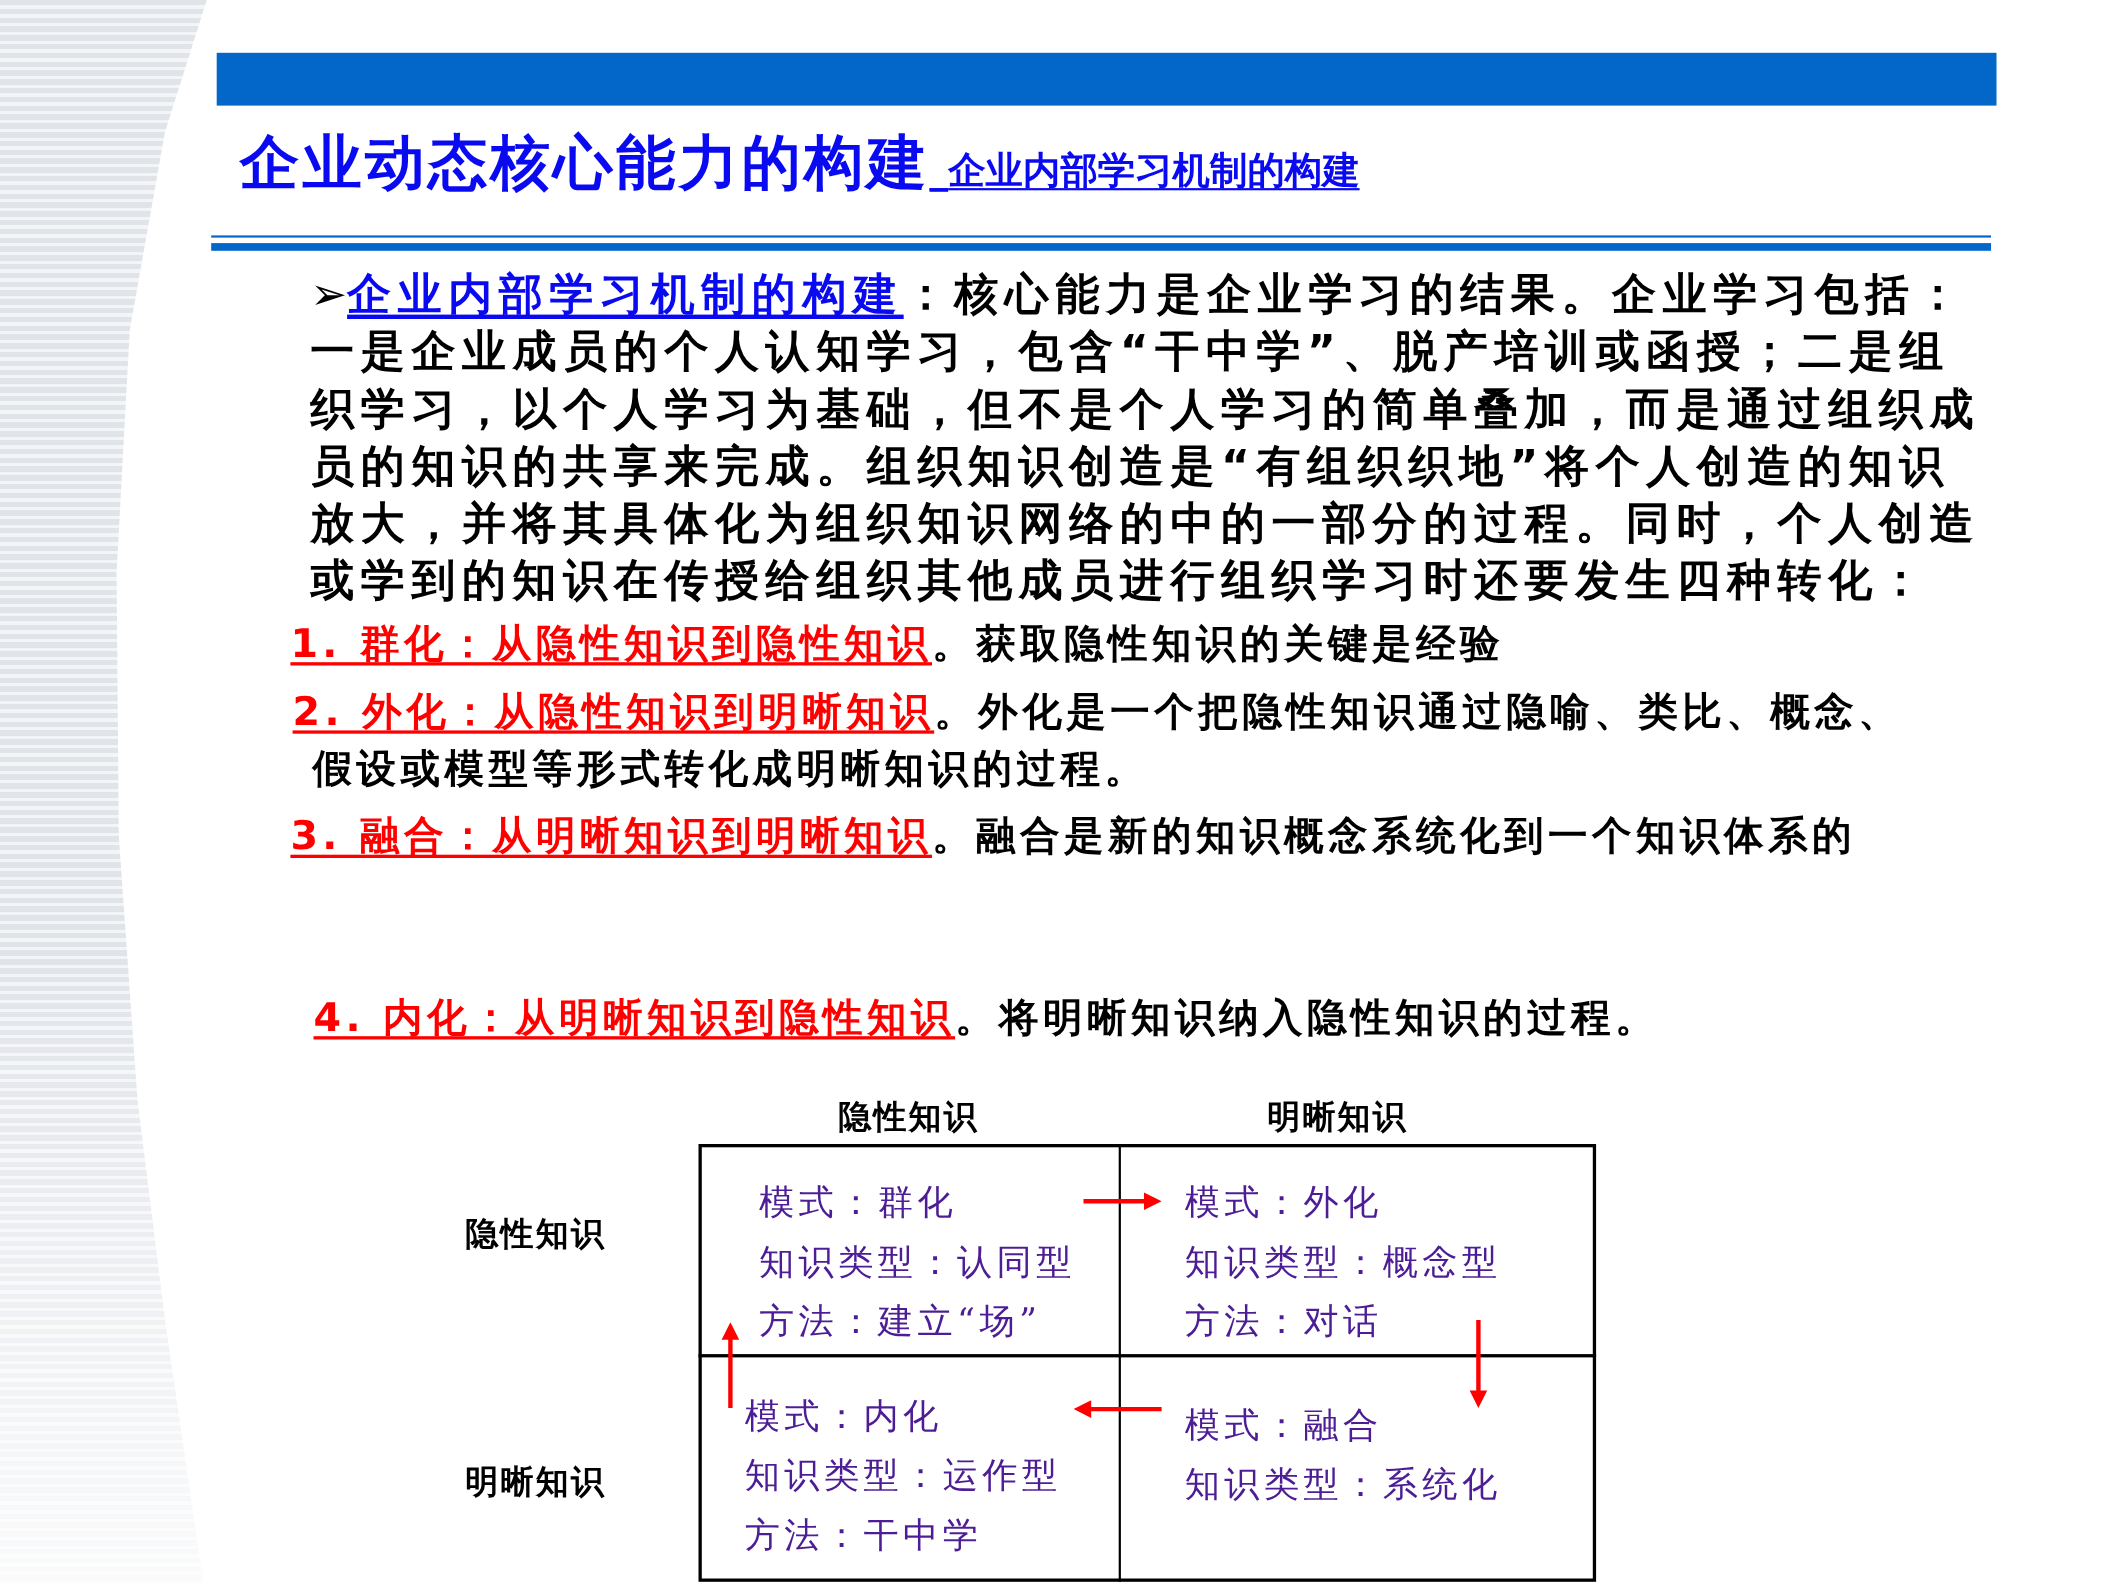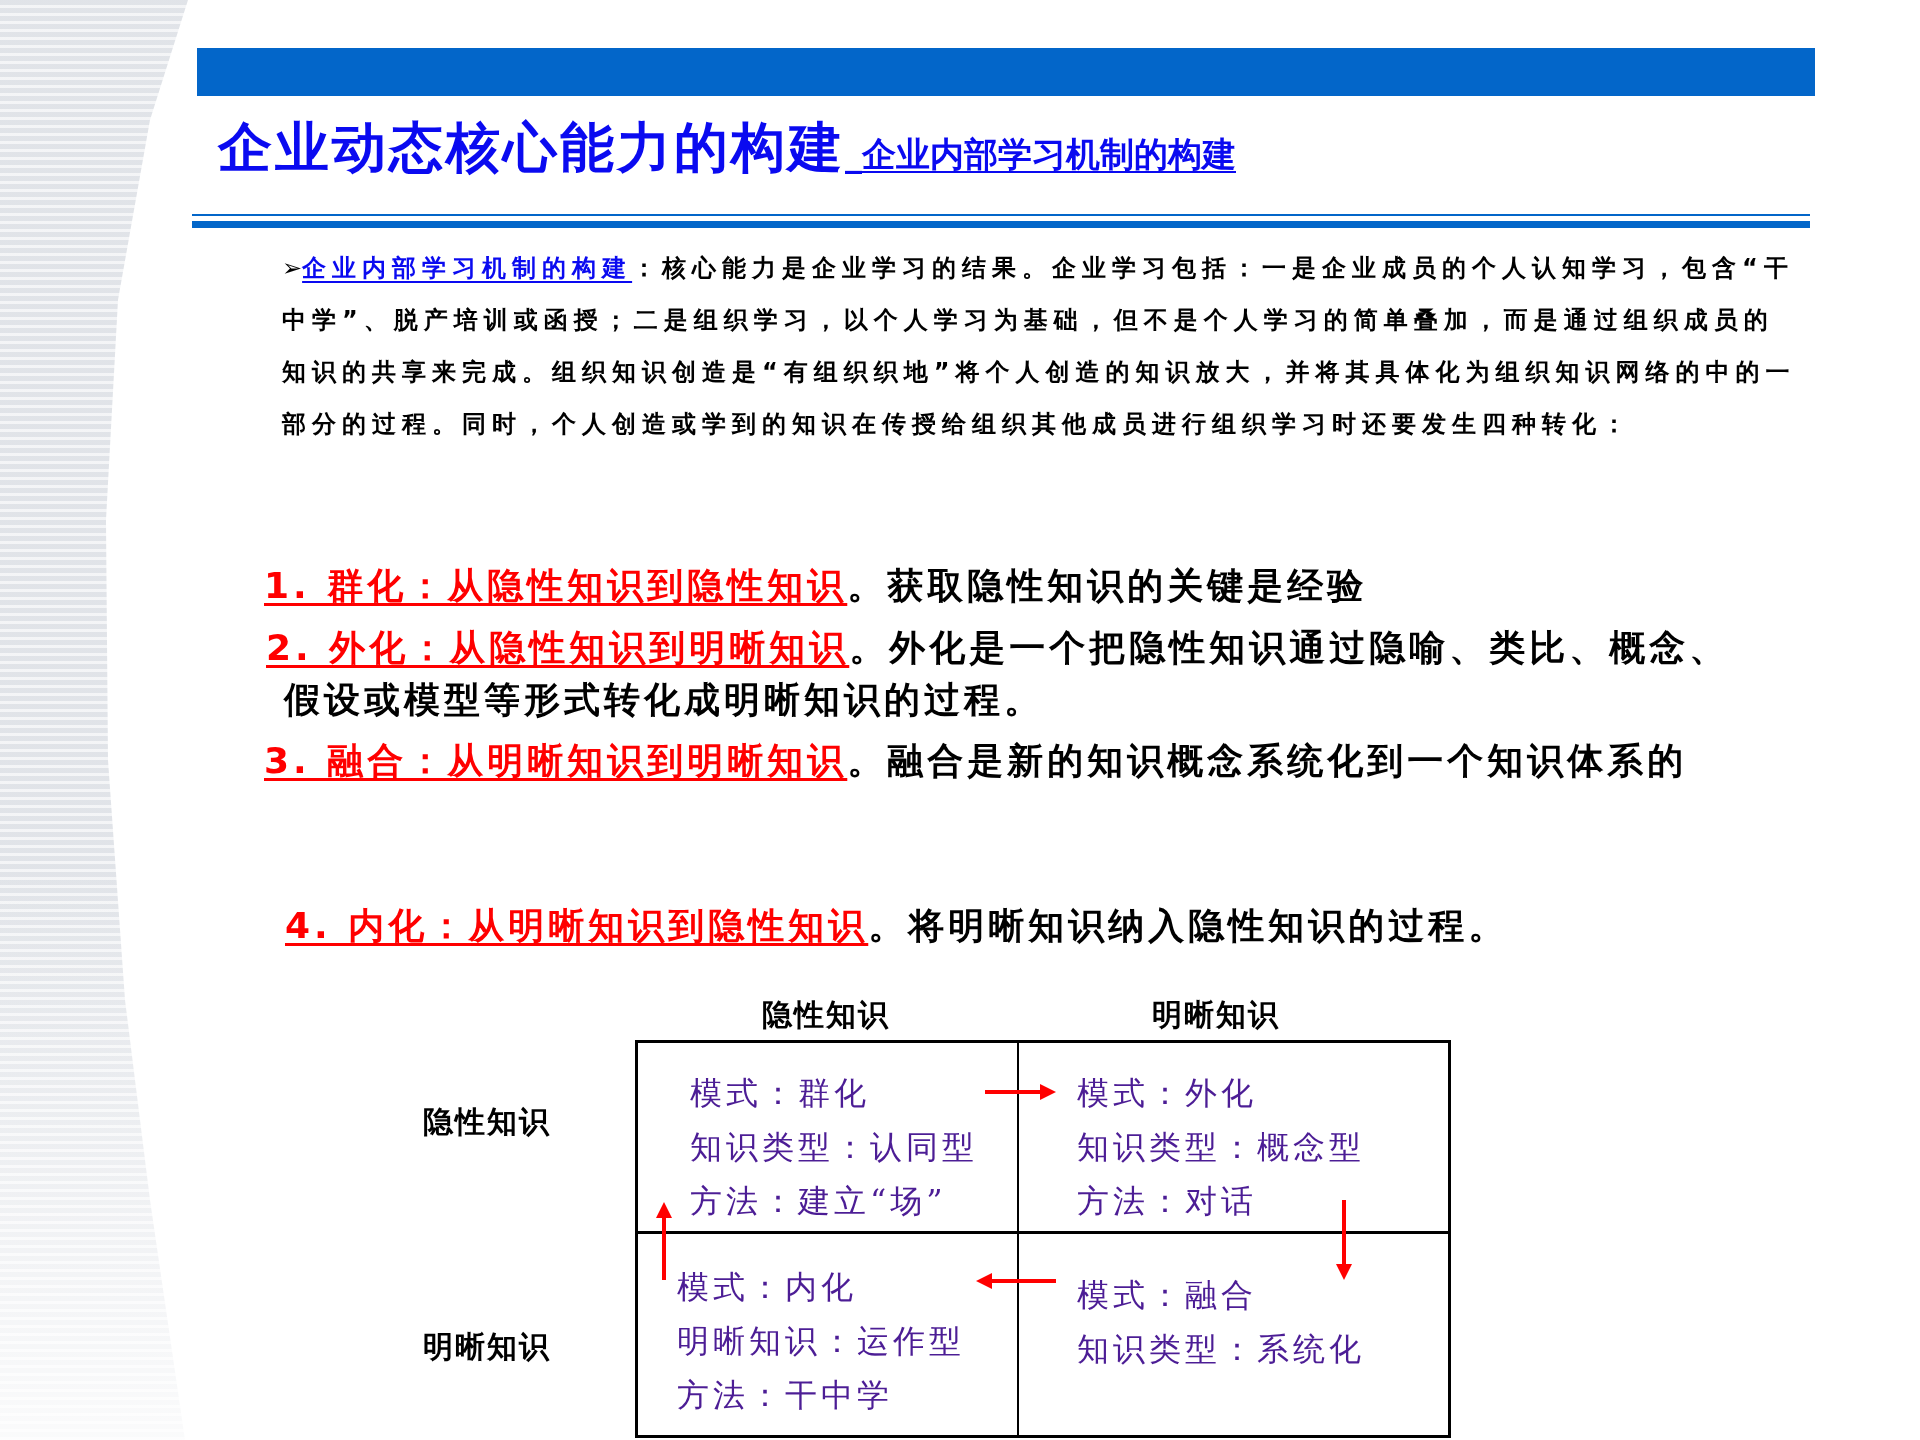--- a/index.html
+++ b/index.html
@@ -10,21 +10,21 @@
           clip-path: polygon(0 0, 188px 0, 150px 120px, 118px 300px, 106px 520px, 108px 760px, 125px 1000px, 150px 1200px, 185px 1440px, 0 1440px);
           opacity:0.95; }
   .deco-fade { position:absolute; left:0; top:0; width:200px; height:1440px;
           background: linear-gradient(180deg, rgba(255,255,255,0) 0%, rgba(255,255,255,0) 60%, rgba(255,255,255,0.85) 100%); }
   .top-bar { position:absolute; left:197px; top:48px; width:1618px; height:48px; background:#0366c9; }
   .title { position:absolute; left:218px; top:112px; white-space:nowrap; color:#0a0af0; font-weight:bold; }
   .title .main { font-size:54px; letter-spacing:3px;text-align:right; }
   .title .sub { font-size:34px; text-decoration:underline; text-underline-offset:5px; text-decoration-thickness:2px; }
   .rule-thin { position:absolute; left:192px; top:214px; width:1618px; height:2px; background:#0366c9; }
   .rule-thick { position:absolute; left:192px; top:221px; width:1618px; height:7px; background:#0366c9; }
-  .para { position:absolute; left:282px; top:242px; width:1520px; font-size:24px; line-height:52px;
+  .para { position:absolute; left:282px; top:242px; width:1520px; font-size:40px; line-height:52px;
           font-weight:bold; color:#000; letter-spacing:6px; }
   .para .lead { color:#0a0af0; text-decoration:underline; text-underline-offset:5px; }
   .para .bullet { letter-spacing:0; }
   .item { position:absolute; font-size:36px; line-height:52px; font-weight:bold; color:#000; letter-spacing:4px; width:1560px; }
   .item .red { color:#f00; text-decoration:underline; text-underline-offset:5px; }
   .item .cont { padding-left:18px; }
   .hdr { position:absolute; font-size:30px; font-weight:bold; color:#000; letter-spacing:2px; white-space:nowrap; }
   .matrix { position:absolute; left:635px; top:1040px; width:816px; height:398px; border:3px solid #000; box-sizing:border-box; }
   .vline { position:absolute; left:1017px; top:1040px; width:2px; height:398px; background:#000; }
   .hline { position:absolute; left:635px; top:1231px; width:816px; height:3px; background:#000; }
@@ -80,21 +80,21 @@
   <div>知识类型：认同型</div>
   <div>方法：建立“场”</div>
 </div>
 <div class="cell" style="left:1077px; top:1066px;">
   <div>模式：外化</div>
   <div>知识类型：概念型</div>
   <div>方法：对话</div>
 </div>
 <div class="cell" style="left:677px; top:1260px;">
   <div>模式：内化</div>
-  <div>明晰知识：运作型</div>
+  <div>知识类型：运作型</div>
   <div>方法：干中学</div>
 </div>
 <div class="cell" style="left:1077px; top:1268px;">
   <div>模式：融合</div>
   <div>知识类型：系统化</div>
 </div>
 
 <svg style="position:absolute; left:0; top:0;" width="1920" height="1440">
   <g>
     <line x1="985" y1="1092" x2="1042" y2="1092" stroke="#ff0000" stroke-width="4"></line>

